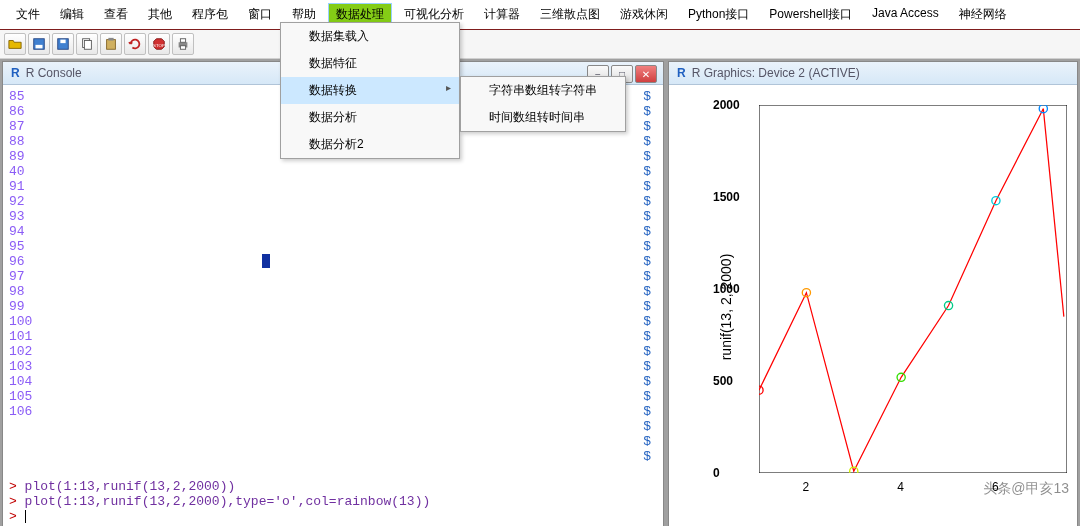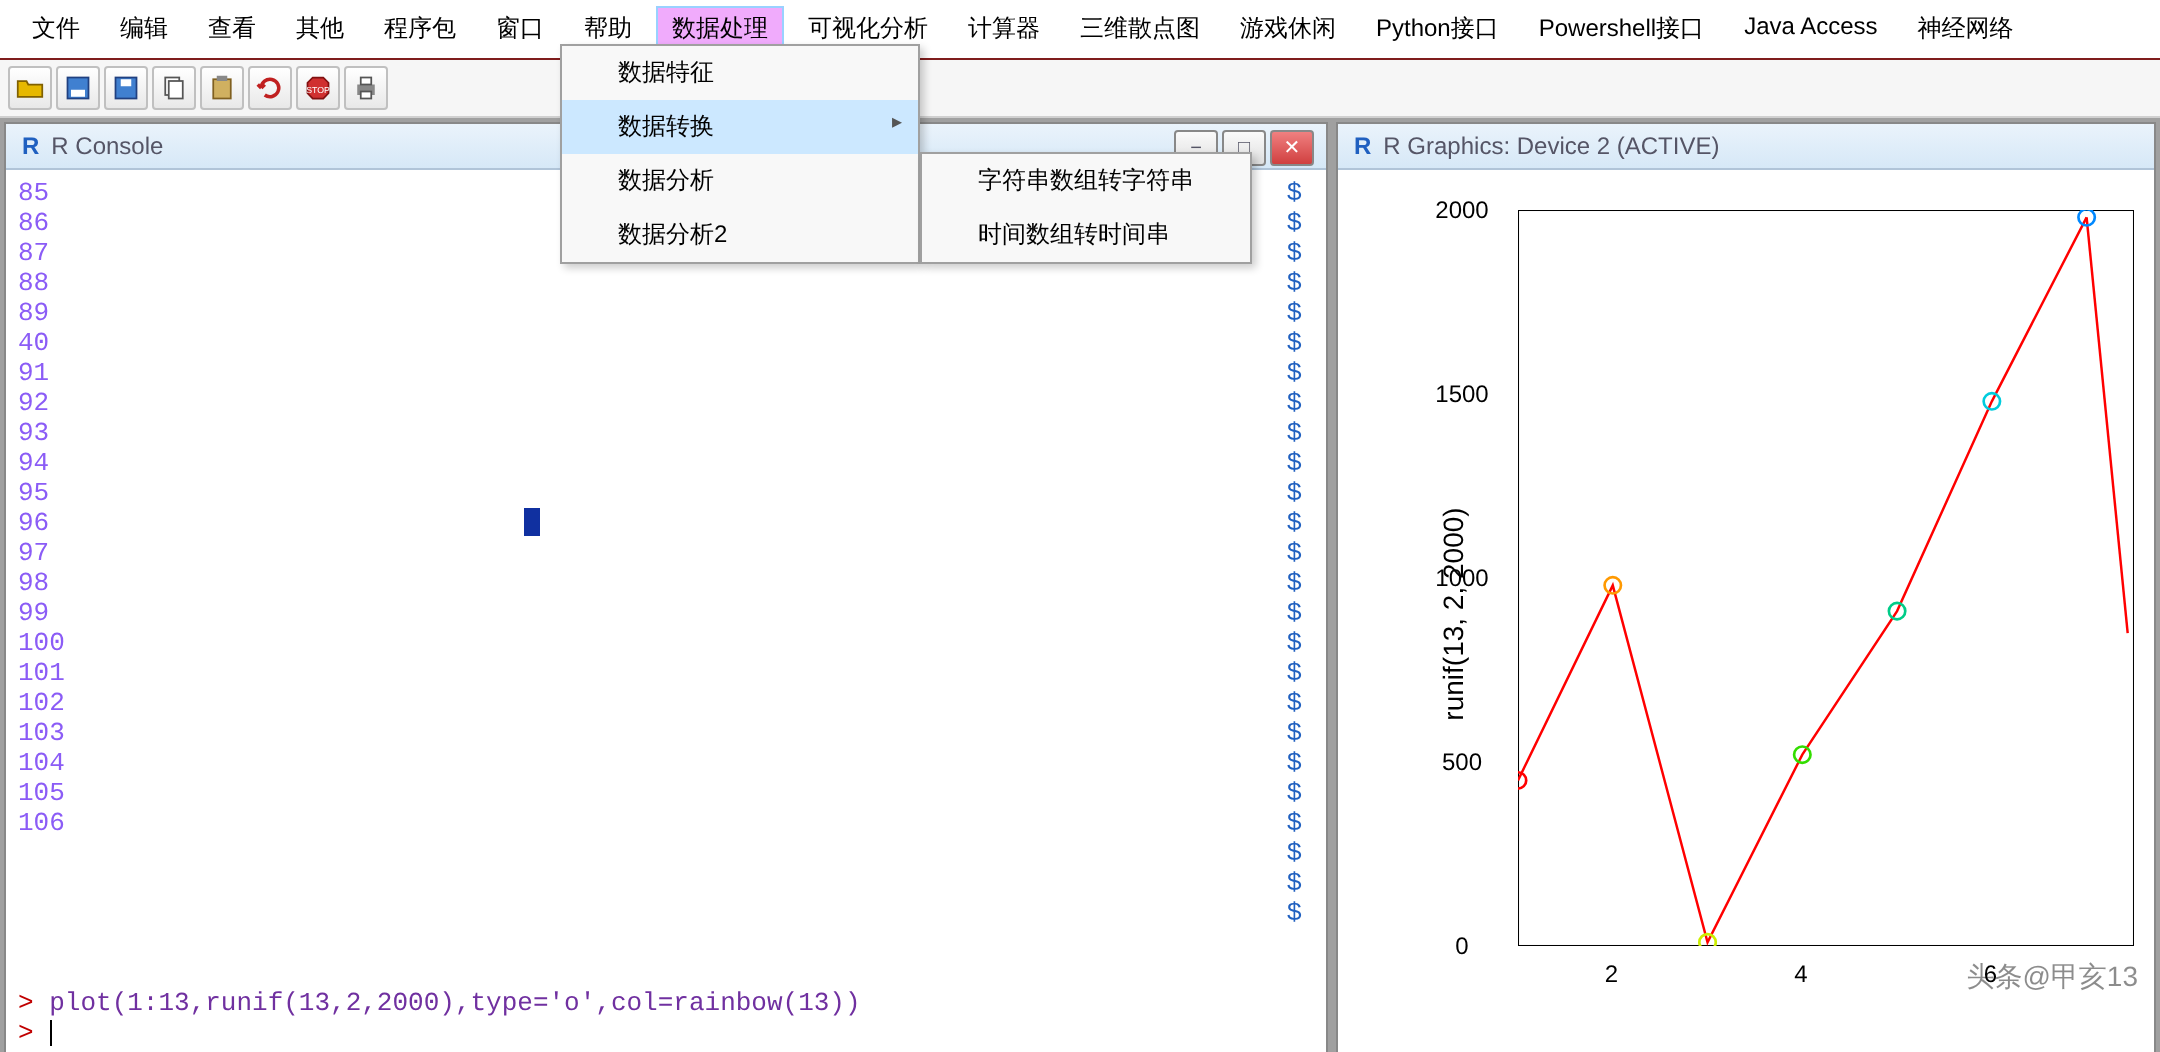--- a/index.html
+++ b/index.html
@@ -1,19 +1,19 @@
 <!DOCTYPE html>
 <html><head>
 <meta charset="utf-8">
 <style>
   * { margin: 0; padding: 0; box-sizing: border-box; }
   body { font-family: "Microsoft YaHei", Arial, sans-serif; font-size: 12px; background: #f0f0f0; color: #000; width: 1080px; height: 526px; overflow: hidden; }
   .menubar { display: flex; background: #fff; border-bottom: 1px solid #7f1d1d; padding: 3px 8px; gap: 4px; }
   .menubar .mi { padding: 3px 8px; cursor: default; white-space: nowrap; }
-  .menubar .mi.open { background: #f0abfc; border: 1px solid #99d1ff; padding: 2px 7px; }
+  .menubar .mi.open { background: #84cc16; border: 1px solid #99d1ff; padding: 2px 7px; }
   .toolbar { display: flex; background: #f6f6f6; border-bottom: 1px solid #d0d0d0; padding: 3px 4px; gap: 2px; align-items: center; }
   .tbtn { width: 22px; height: 22px; border: 1px solid #c0c0c0; border-radius: 2px; background: linear-gradient(#fff,#e8e8e8); display: flex; align-items: center; justify-content: center; cursor: pointer; }
   .tbtn svg { width: 14px; height: 14px; }
   .workspace { display: flex; height: calc(100% - 54px); gap: 4px; padding: 2px; background: #a0a0a0; }
   .panel { background: #fff; border: 1px solid #888; position: relative; display: flex; flex-direction: column; }
   .panel-title { background: linear-gradient(#eaf3fb,#d6e8f7); border-bottom: 1px solid #b0c4d8; padding: 4px 8px; display: flex; align-items: center; gap: 6px; color: #556; }
   .panel-title .r-icon { color: #2060c0; font-weight: bold; }
   .console-body { flex: 1; overflow: hidden; padding: 4px 6px; font-family: "Courier New", monospace; font-size: 13px; display: flex; }
   .linenos { color: #8b5cf6; display: flex; flex-direction: column; }
   .linenos span { height: 15px; line-height: 15px; }
@@ -25,21 +25,21 @@
   .red { color: #c00000; }
   .purple { color: #7030a0; }
   .dropdown { position: absolute; background: #f8f8f8; border: 1px solid #a0a0a0; box-shadow: 2px 2px 4px rgba(0,0,0,0.2); z-index: 100; }
   .dropdown .di { padding: 5px 48px 5px 28px; cursor: default; white-space: nowrap; position: relative; }
   .dropdown .di.hover { background: #cce8ff; }
   .dropdown .di.has-sub::after { content: "▸"; position: absolute; right: 8px; font-size: 10px; color: #555; }
   .wbtn { width: 26px; height: 18px; border: 1px solid #888; border-radius: 2px; background: linear-gradient(#fafafa,#e0e0e0); display: flex; align-items: center; justify-content: center; font-size: 10px; cursor: pointer; }
   .wbtn.close { background: linear-gradient(#f08080,#d04040); color: #fff; }
   .graphics-body { flex: 1; position: relative; background: #fff; }
   .ylab { position: absolute; left: 4px; top: 50%; transform: translate(0,-50%) rotate(-90deg); transform-origin: center; font-size: 14px; white-space: nowrap; }
-  .ytick { position: absolute; right: 0; font-size: 12px; text-align: center; }
+  .ytick { position: absolute; right: 0; font-size: 12px; text-align: left; font-weight: bold; }
   .xtick { position: absolute; font-size: 12px; }
   .plot-area { position: absolute; }
   .watermark { position: absolute; right: 8px; bottom: 30px; font-size: 14px; color: rgba(0,0,0,0.45); font-weight: 400; margin-top: 44px; }
   .tab-group { position: absolute; top: -2px; right: 120px; display: flex; gap: 2px; }
   .tab-group .wbtn { width: 22px; }
 </style>
 </head>
 <body>
 
 <div class="menubar">
@@ -172,20 +172,21 @@
           <span>$</span>
           <span>$</span>
           <span>$</span>
           <span>$</span>
           <span>$</span>
           <span>$</span>
           <span>$</span>
         </div>
     </div>
     <div class="console-bottom">
+        <div><span class="red">&gt; </span><span class="purple">plot(1:13,runif(13,2,2000))</span></div>
         <div><span class="red">&gt; </span><span class="purple">plot(1:13,runif(13,2,2000),type='o',col=rainbow(13))</span></div>
         <div><span class="red">&gt; </span><span style="border-left:1px solid #000; display:inline-block; height:13px; vertical-align:middle;"></span></div>
       </div>
   </div>
 
   <div class="panel" style="flex:1;">
     <div class="panel-title">
       <span class="r-icon">R</span>
       <span>R Graphics: Device 2 (ACTIVE)</span>
     </div>
@@ -224,20 +225,21 @@
           <div class="xtick" style="left: 43.3846px; top: 2px;">2</div>
           <div class="xtick" style="left: 138.154px; top: 2px;">4</div>
           <div class="xtick" style="left: 232.923px; top: 2px;">6</div>
         </div>
       <div class="watermark">头条@甲亥13</div>
     </div>
   </div>
 </div>
 
 <div class="dropdown" id="dd1" style="left:280px; top:22px; width:180px;">
+    <div class="di">数据集载入</div>
     <div class="di">数据特征</div>
     <div class="di hover has-sub">数据转换</div>
     <div class="di">数据分析</div>
     <div class="di">数据分析2</div>
   </div>
 <div class="dropdown" id="dd2" style="left:460px; top:76px; width:166px;">
     <div class="di">字符串数组转字符串</div>
     <div class="di">时间数组转时间串</div>
   </div>
 

